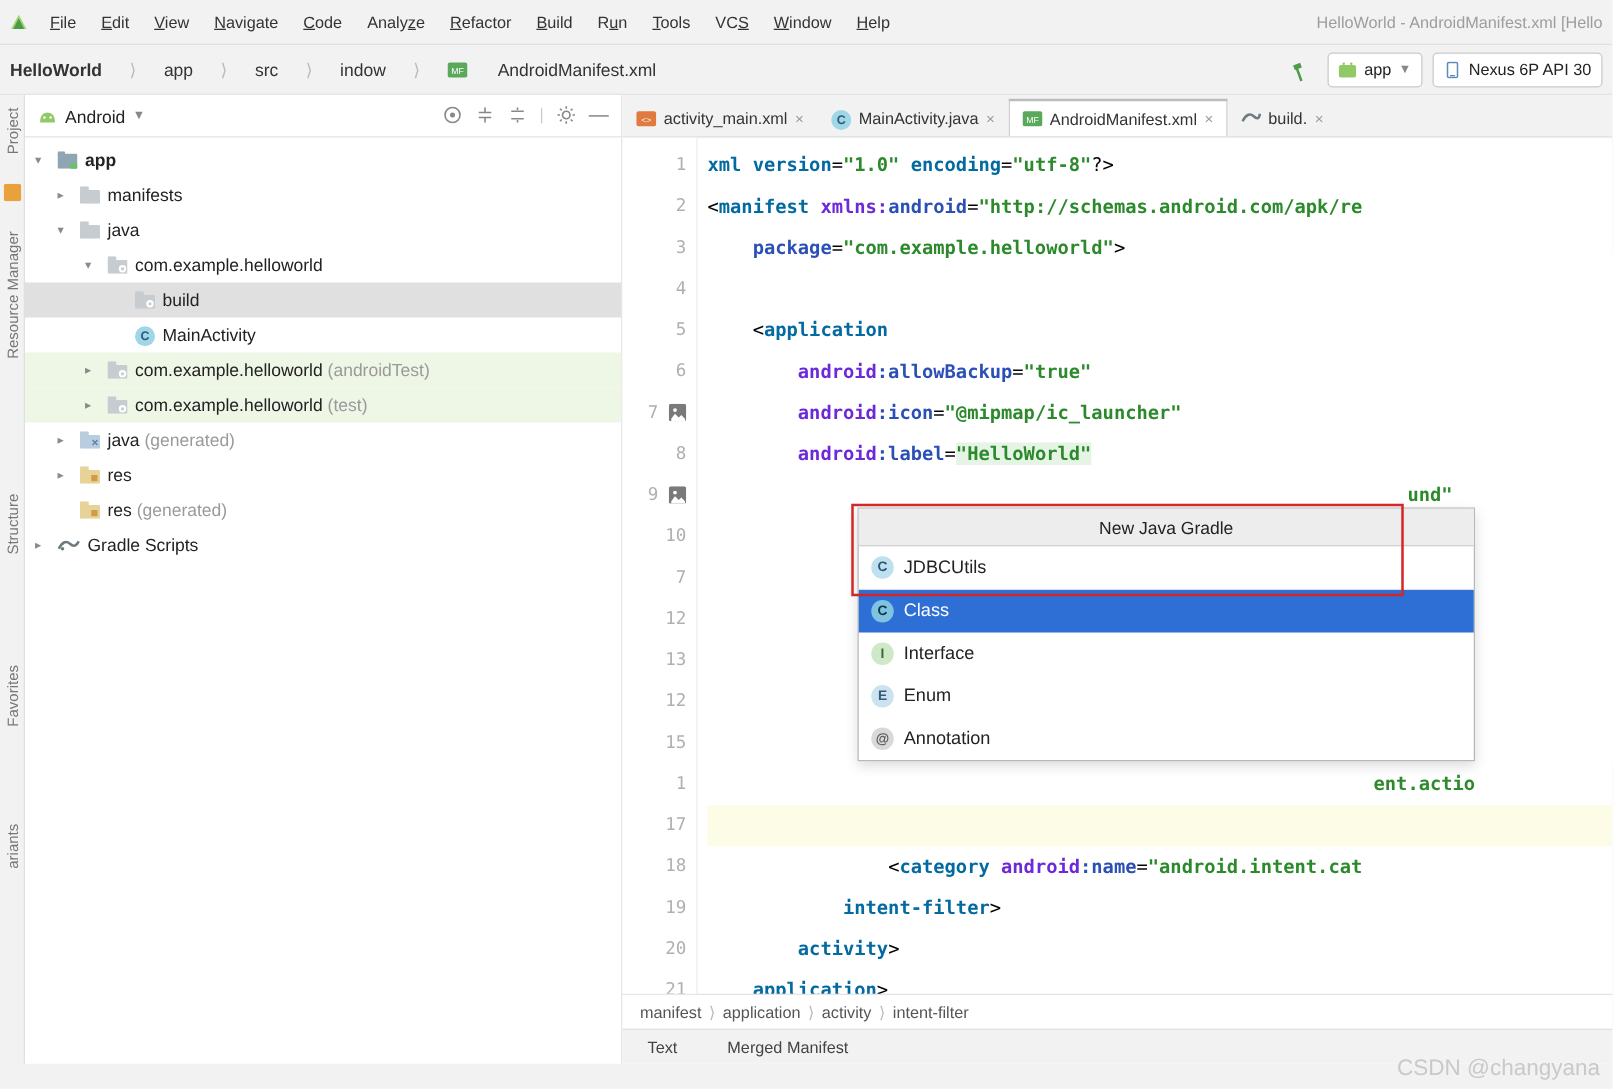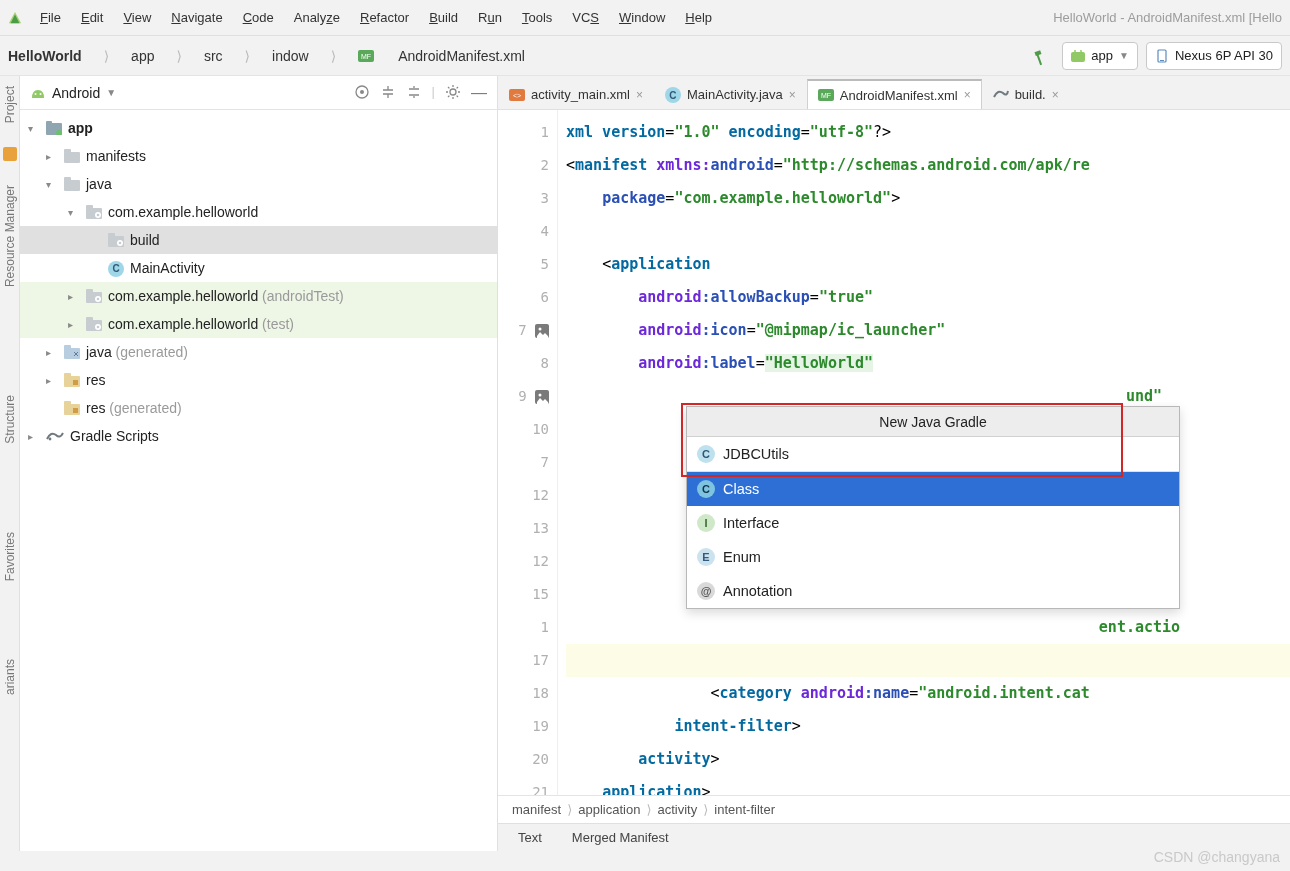--- a/index.html
+++ b/index.html
@@ -70,39 +70,39 @@
 .tok-tag { color:#0369a1; font-weight:600; }
 .tok-attr { color:#2a4fb5; font-weight:600; }
 .tok-ns  { color:#6d28d9; font-weight:600; }
 .tok-val { color:#2c8a2c; font-weight:600; }
 .tok-valb { color:#2c8a2c; font-weight:600; background:#e6f4e6; }
 .tok-eq  { color:#000; }
 
 .statuscrumb { height: 28px; border-top: 1px solid #e4e4e4; display:flex; align-items:center; padding: 0 14px; gap: 6px; color:#555; font-size:13px;}
 .statuscrumb .sep { color:#bbb; }
 
-.bottomtabs { height: 28px; border-top:1px solid #e0e0e0; background:#f2f2f2; display:flex; align-items:center; padding:0 20px; gap:30px; color:#444;}
+.bottomtabs { height: 28px; border-top:1px solid #e0e0e0; background:#f2f2f2; display:flex; align-items:center; padding:0 20px; gap:40px; color:#444;}
 .bottomtabs .btab { cursor:default; }
 
 
 .popup { position: absolute; left: 686px; top: 406px; width: 494px; background: #fff; border: 1px solid #b8b8b8; box-shadow: 0 4px 10px rgba(0,0,0,.15); }
 .popup .ptitle { background: #ededed; text-align: center; height: 30px; line-height: 30px; border-bottom: 1px solid #d0d0d0; font-size: 14px; }
 .popup .pinput { padding: 8px 10px; border-bottom: 1px solid #e0e0e0; display:flex; align-items:center; gap:8px; font-size:14.5px; }
 .popup .redbox { position:absolute; left:-6px; top:-4px; width: 442px; height: 74px; border: 2.5px solid #d32626; pointer-events: none; }
 .popup .opts { padding: 0; }
 .popup .opt { display:flex; align-items:center; height: 34px; padding: 0 10px; gap: 8px; font-size: 14.5px; cursor: default; }
 .popup .opt.selected { background: #2e6fd6; color: #fff; }
 .popup .ico { width:18px; height:18px; border-radius:50%; display:inline-flex; align-items:center; justify-content:center; font-size:11px; font-weight:bold; }
 .ico-c { background:#bfe0ee; color:#2b5876; }
 .ico-i { background:#cfe8c7; color:#3d6a32; }
 .ico-e { background:#cbe2ef; color:#355a7d; }
 .ico-a { background:#d9d9d9; color:#555; }
 .ico-c-sel { background:#7ec4e0; color:#13334a; }
 
-.watermark { position:absolute; right:10px; bottom:6px; color:#c9c9c9; font-size:14px; }
+.watermark { position:absolute; right:10px; bottom:6px; color:#c9c9c9; font-size:18px; }
 
 
 svg { display:block; }
 </style>
 </head>
 <body>
 
 <div class="menubar">
   <span class="logo">
     <svg viewBox="0 0 16 16">

